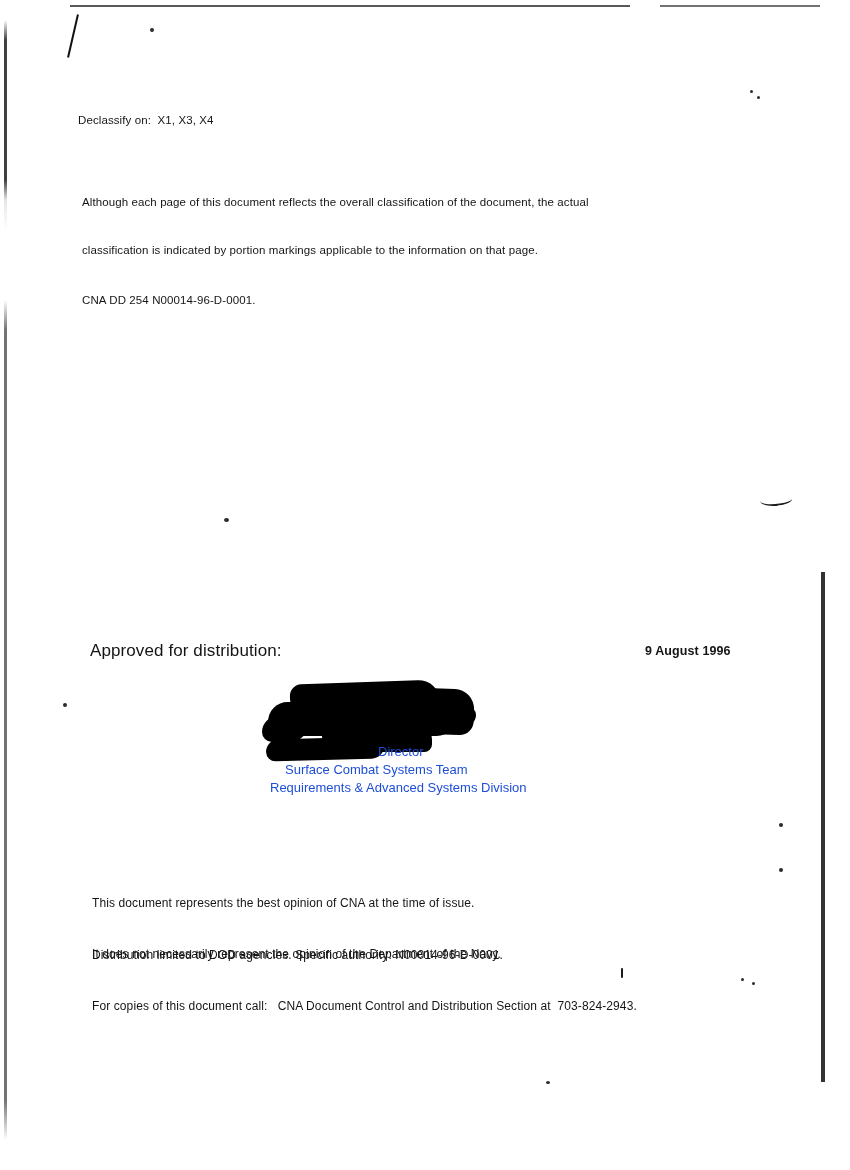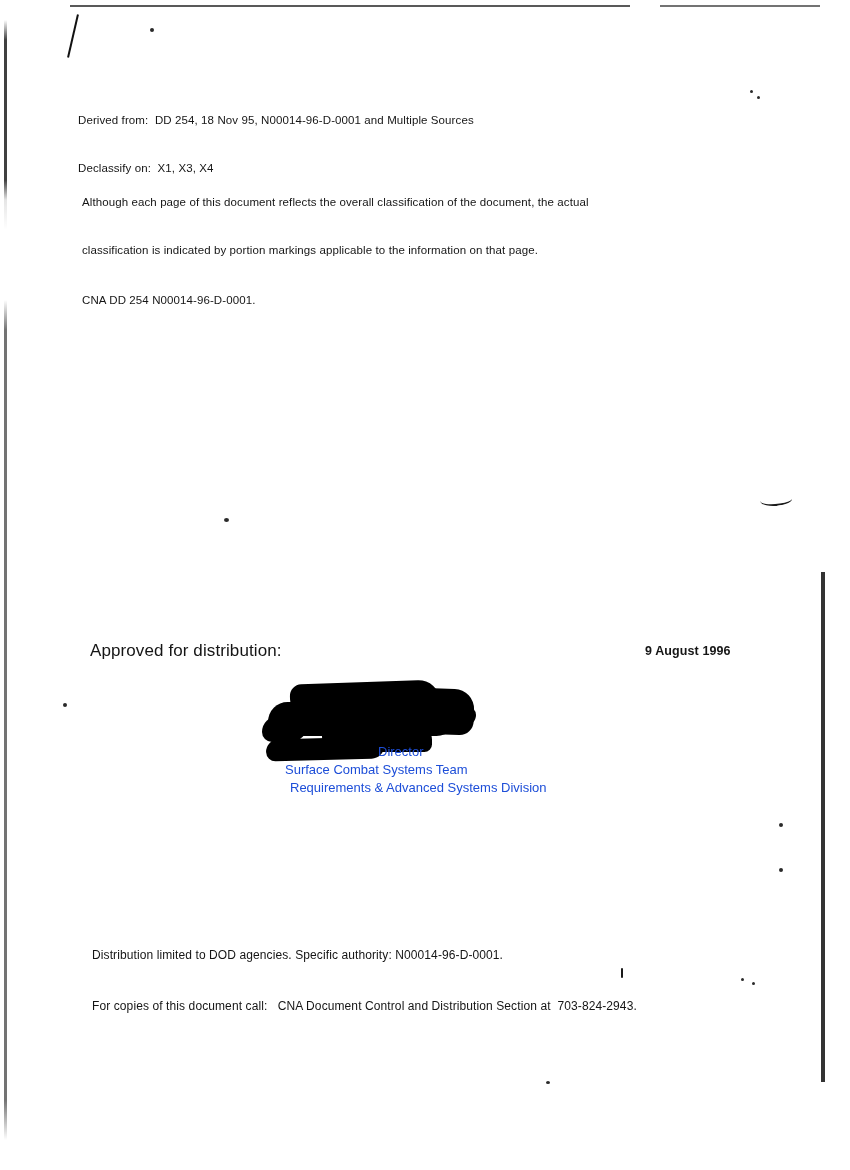--- a/index.html
+++ b/index.html
@@ -139,21 +139,21 @@
 
   .sigtext {
     position: absolute;
     font-size: 13px;
     line-height: 18px;
     color: #1d4ed8;
     white-space: pre;
   }
   #sig-title  { left: 378px; top: 743px; }
   #sig-team   { left: 285px; top: 761px; }
-  #sig-div    { left: 290px; top: 779px; text-align: center; }
+  #sig-div    { left: 270px; top: 779px; text-align: center; }
 
   #opinion-block { left: 92px; top: 861px; width: 560px; font-size: 12px; line-height: 17px; }
   #distribution-block { left: 92px; top: 913px; width: 580px; font-size: 12px; line-height: 17px; }
   .curve-mark {
     position: absolute;
     left: 760px;
     top: 494px;
     width: 32px;
     height: 10px;
     border-bottom: 2px solid #1a1a1a;
@@ -179,21 +179,20 @@
   <div class="speck" style="left:779px; top:868px; width:4px; height:4px;"></div>
   <div class="speck" style="left:750px; top:90px; width:3px; height:3px;"></div>
   <div class="speck" style="left:757px; top:96px; width:3px; height:3px;"></div>
   <div class="speck" style="left:741px; top:978px; width:3px; height:3px;"></div>
   <div class="speck" style="left:752px; top:982px; width:3px; height:3px;"></div>
   <div class="speck" style="left:546px; top:1081px; width:4px; height:3px;"></div>
   <div class="dash-mark" style="left:621px; top:968px; width:2px; height:10px;"></div>
   <div class="curve-mark"></div>
 
   <div class="tblock" id="derived-block">
-    <span class="tline">Derived from:  DD 254, 18 Nov 95, N00014-96-D-0001 and Multiple Sources</span>
     <span class="tline">Declassify on:  X1, X3, X4</span>
   </div>
 
   <div class="tblock" id="headings-block">
     <span class="tline">Although each page of this document reflects the overall classification of the document, the actual</span>
     <span class="tline">classification is indicated by portion markings applicable to the information on that page.</span>
   </div>
 
   <div class="tblock" id="derivative-block">
     <span class="tline">CNA DD 254 N00014-96-D-0001.</span>
@@ -209,19 +208,23 @@
     <div class="blob b4"></div>
     <div class="blob b5"></div>
     <div class="blob b6"></div>
     <div class="blob b7"></div>
   </div>
 
   <div class="sigtext" id="sig-title">Director</div>
   <div class="sigtext" id="sig-team">Surface Combat Systems Team</div>
   <div class="sigtext" id="sig-div">Requirements &amp; Advanced Systems Division</div>
 
+  <div class="tblock" id="opinion-block">
+    <span class="tline">This document represents the best opinion of CNA at the time of issue.</span>
+    <span class="tline">It does not necessarily represent the opinion of the Department of the Navy.</span>
+  </div>
 
   <div class="tblock" id="distribution-block">
     <span class="tline">Distribution limited to DOD agencies. Specific authority: N00014-96-D-0001.</span>
     <span class="tline">For copies of this document call:   CNA Document Control and Distribution Section at  703-824-2943.</span>
   </div>
 
 </div>
 
 </body></html>

